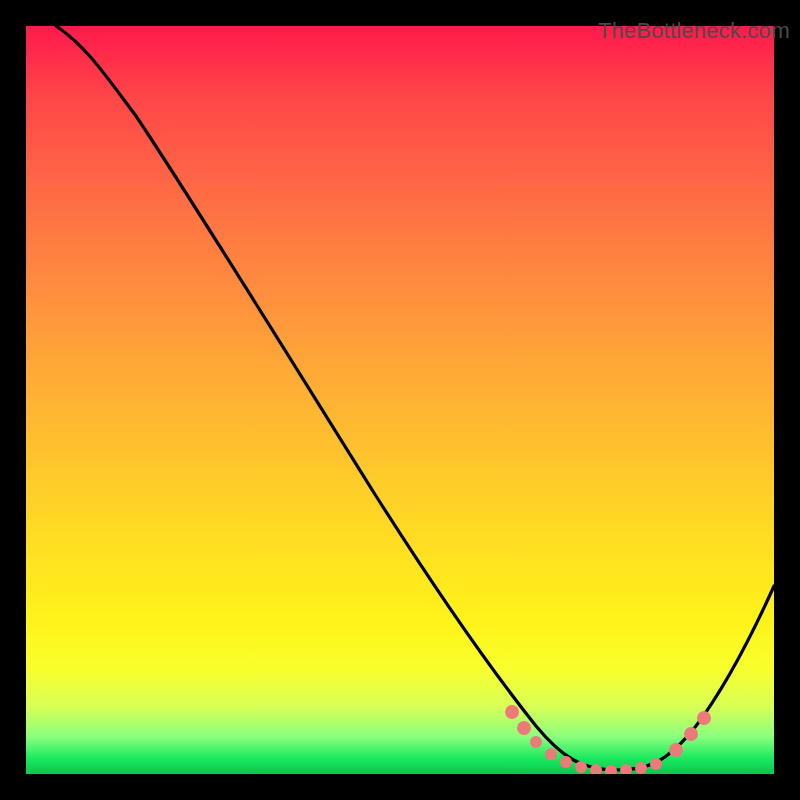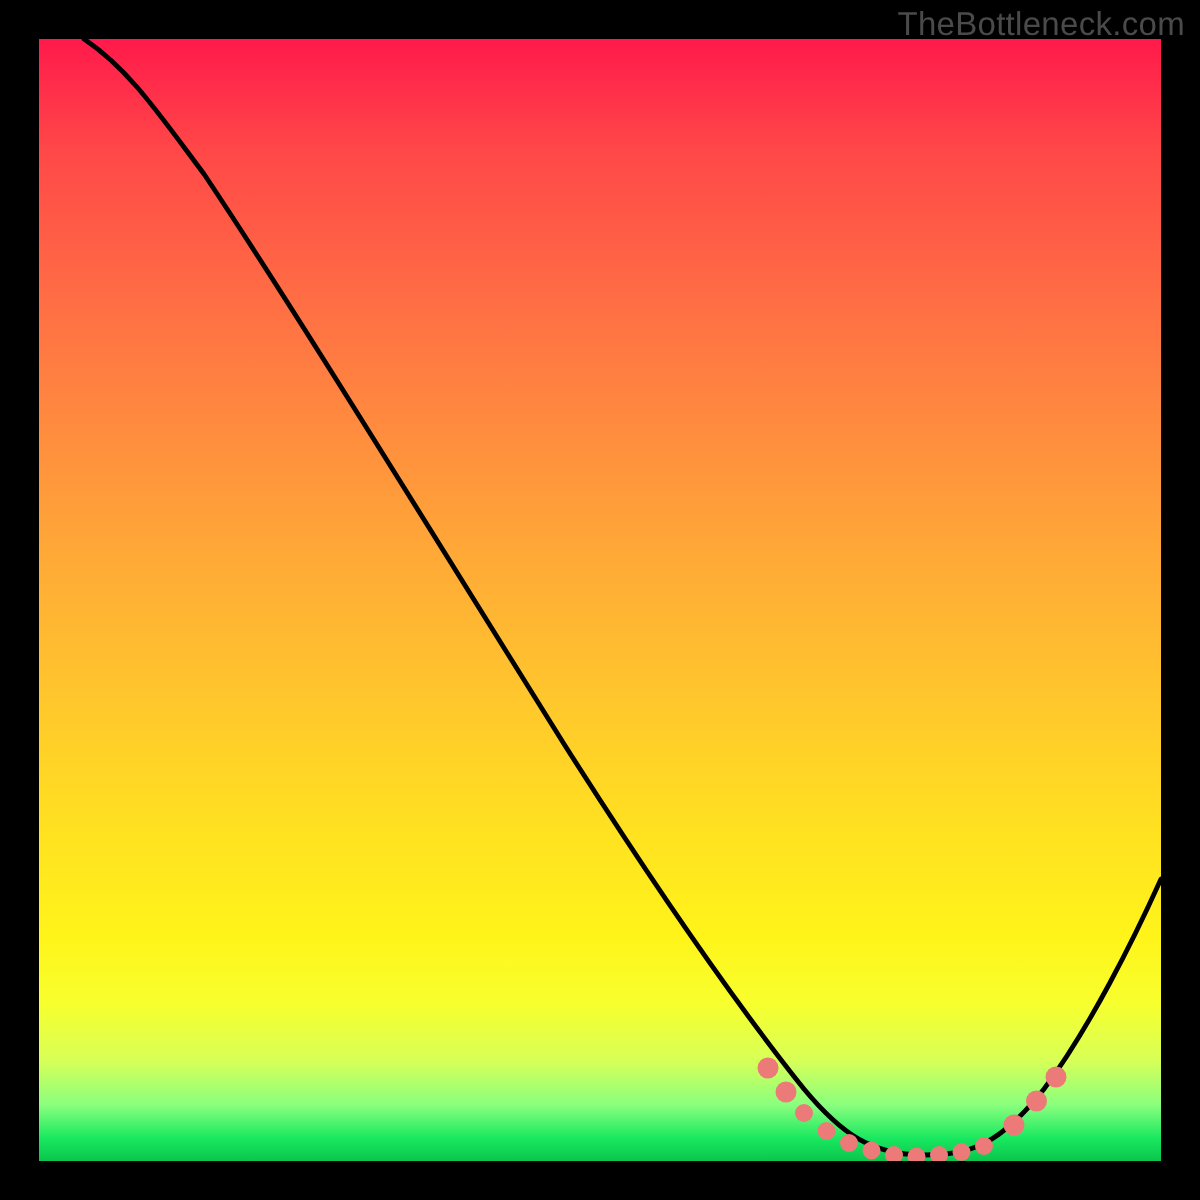--- a/index.html
+++ b/index.html
@@ -36,21 +36,21 @@
       #fff41a 80%,
       #f7ff2e 86%,
       #d8ff57 91%,
       #8aff7e 95%,
       #18e85f 98%,
       #0cc54d 100%
     );
   }
   .watermark {
     position: absolute;
-    top: 3px;
+    top: 18px;
     right: 10px;
     color: #4a4a4a;
     font-size: 22px;
     font-weight: 500;
     letter-spacing: 0.2px;
     user-select: none;
   }
   svg.curve {
     position: absolute;
     top: 0;

